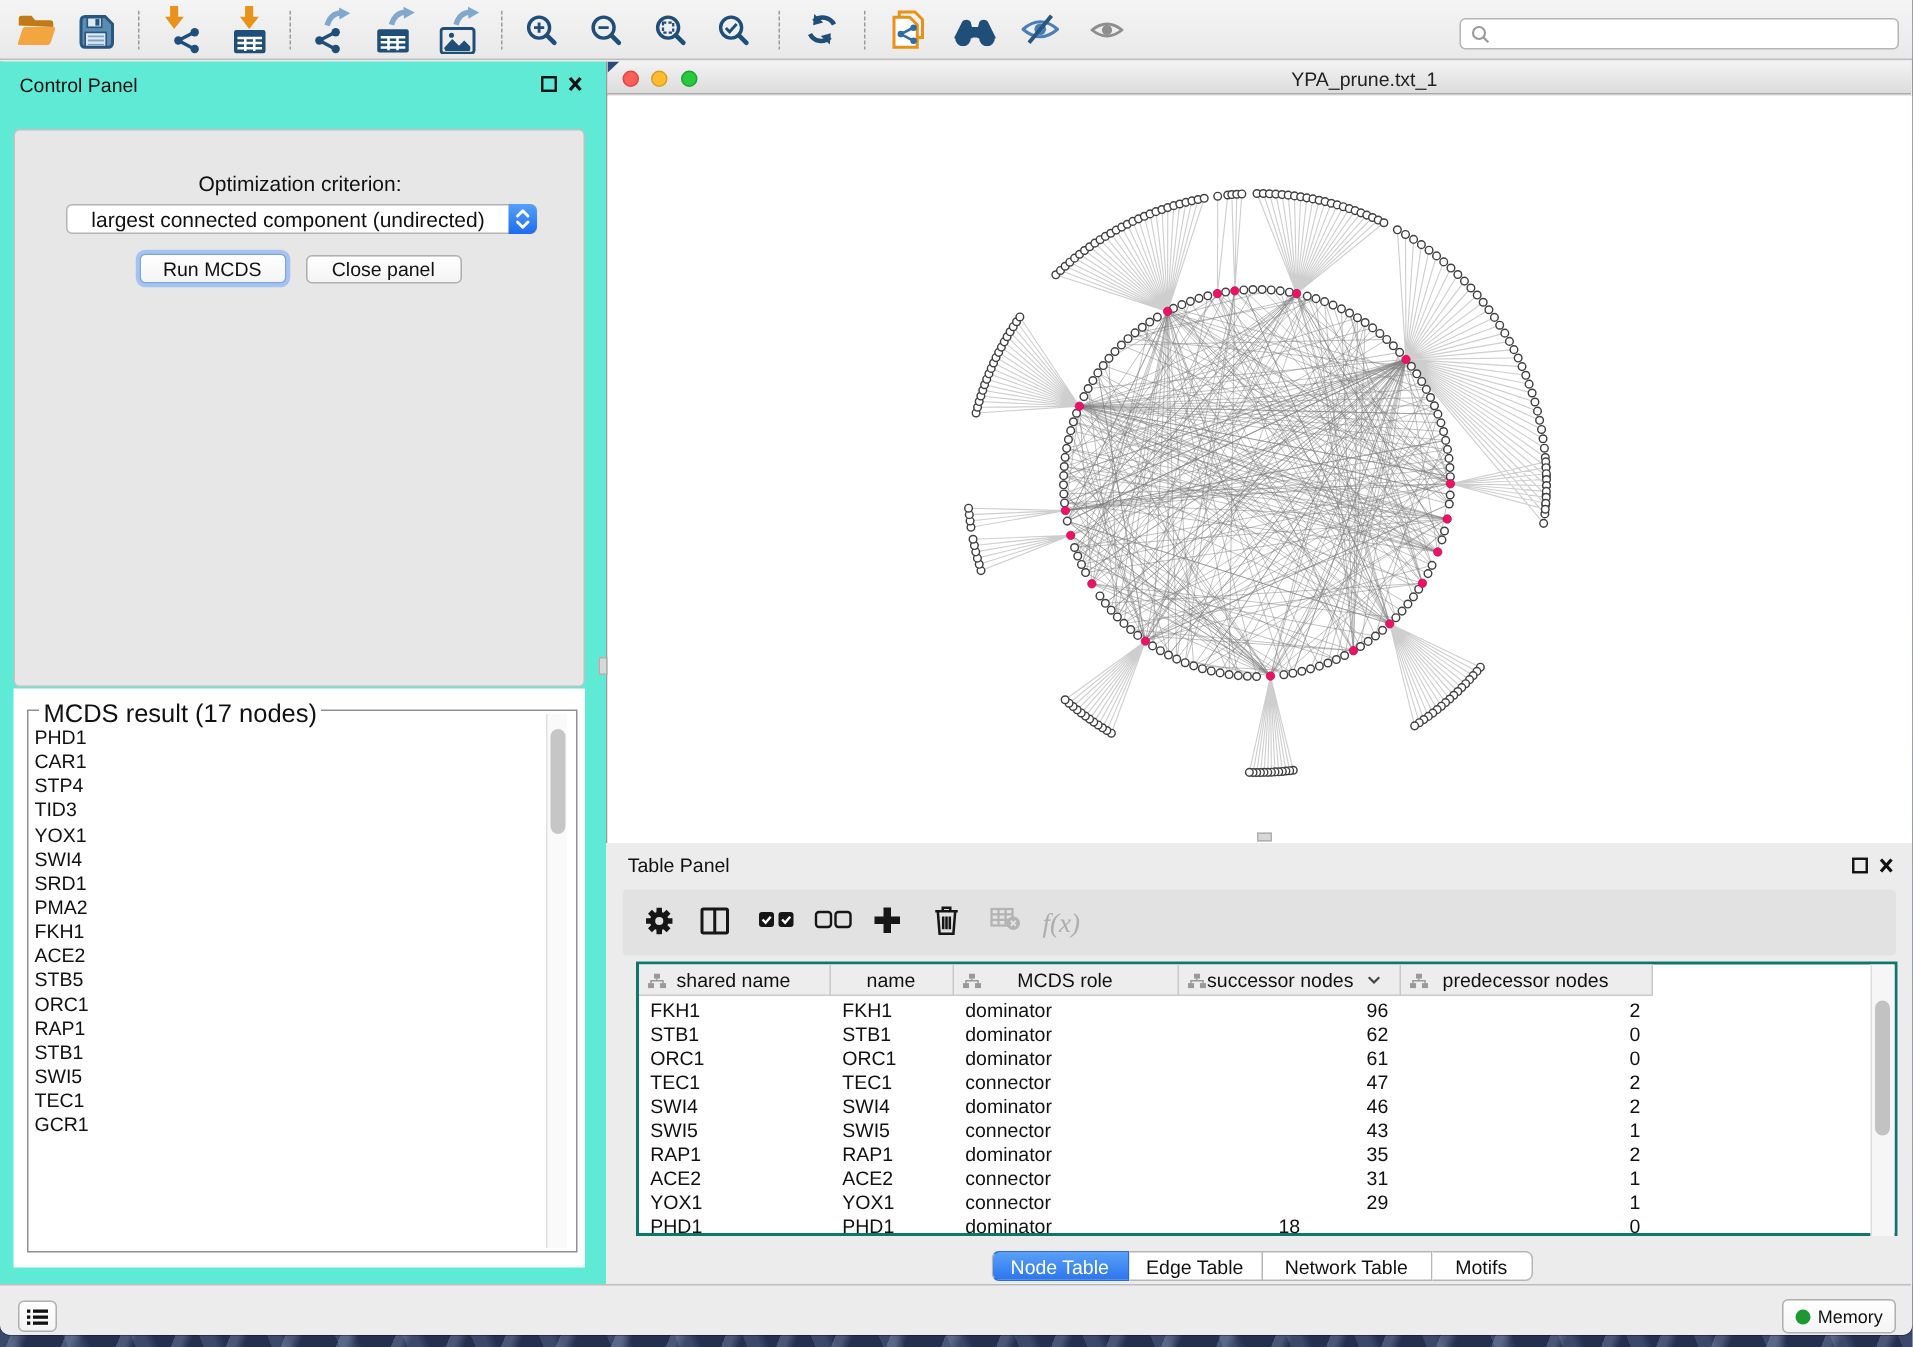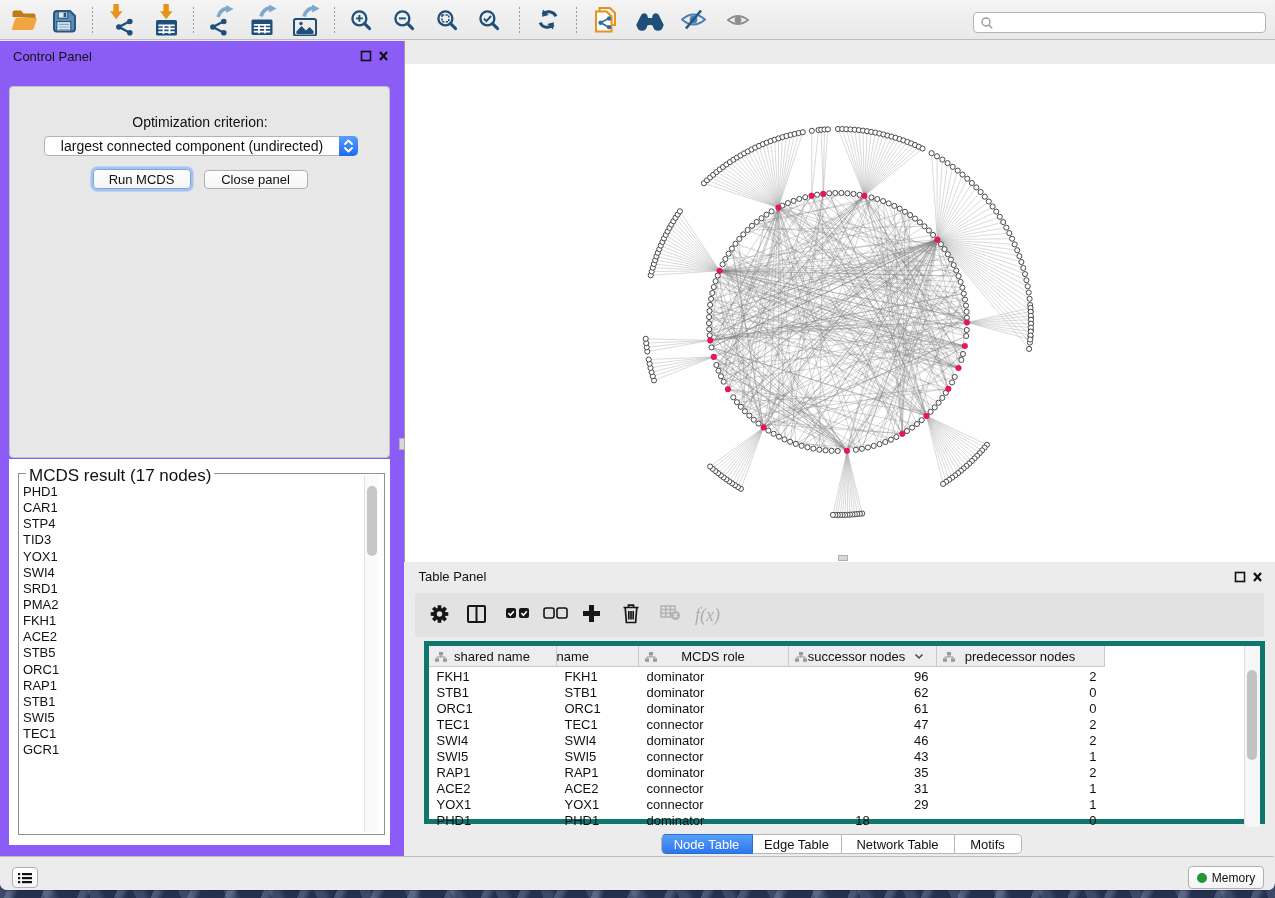--- a/index.html
+++ b/index.html
@@ -157,21 +157,21 @@
         <path d="M1 7 Q11 -1 21 7 Q11 15 1 7z" fill="none" stroke="#8e8e8e" stroke-width="1.9"></path>
         <circle cx="11" cy="7" r="3.4" fill="#8e8e8e"></circle>
       </svg>
       <div class="searchbox">
         <svg class="abs" style="left:6px;top:3px" width="14" height="14" viewBox="0 0 14 14">
           <circle cx="6" cy="6" r="4" fill="none" stroke="#9a9a9a" stroke-width="1.4"></circle>
           <path d="M9 9l3.2 3.2" stroke="#9a9a9a" stroke-width="1.4"></path>
         </svg>
       </div>
     </div>
-    <div class="abs" style="left:0;top:41px;width:403.5px;height:815px;background:#8b5cf6">
+    <div class="abs" style="left:0;top:41px;width:403.5px;height:815px;background:#5eead4">
       <div class="abs cp-title" style="left:13px;top:8px">Control Panel</div>
       <svg class="abs" style="left:360px;top:9px" width="30" height="12" viewBox="0 0 30 12">
         <rect x="1.5" y="1.5" width="9" height="9" fill="none" stroke="#111" stroke-width="1.6"></rect>
         <path d="M20 2 L27 10 M27 2 L20 10" stroke="#111" stroke-width="2.2"></path>
       </svg>
       <div class="abs" style="left:8.5px;top:45px;width:381px;height:372px;background:#e7e7e7;border:1px solid #c2c2c2;border-radius:4px"></div>
       <div class="abs" style="left:44px;top:95px;width:314px;height:20px;background:#fff;border:1px solid #b3b3b3;border-radius:4px;font-size:14px;color:#111;display:flex;align-items:center;justify-content:center;padding-right:18px">largest connected component (undirected)</div>
       <div class="abs" style="left:0;top:73px;width:400px;text-align:center;font-size:14px;color:#111">Optimization criterion:</div>
       <div class="abs" style="left:338.5px;top:95px;width:19px;height:20px;background:linear-gradient(#55a0f9,#1d6cf0);border-radius:0 5px 5px 0"><svg width="19" height="20" viewBox="0 0 19 20">
           <path d="M6 8 L9.5 4.5 13 8" stroke="#fff" stroke-width="1.9" fill="none" stroke-linecap="round" stroke-linejoin="round"></path>
@@ -199,20 +199,29 @@
         <div style="height:16.15px;line-height:16.15px">STB1</div>
         <div style="height:16.15px;line-height:16.15px">SWI5</div>
         <div style="height:16.15px;line-height:16.15px">TEC1</div>
         <div style="height:16.15px;line-height:16.15px">GCR1</div>
       </div>
       <div class="abs" style="left:364px;top:435px;width:13.5px;height:356px;background:#fafafa;border-left:1px solid #e0e0e0">
         <div class="abs" style="left:1.5px;top:10px;width:10px;height:70px;background:#c6c6c6;border-radius:5px"></div>
       </div>
     </div>
     <div class="abs" style="left:403.5px;top:41px;width:870px;height:521px;border-left:1px solid #9a9a9a">
+      <div class="abs" style="left:0;top:0;right:0;height:22px;background:linear-gradient(#f3f3f3,#dcdcdc);border-bottom:1px solid #ababab">
+        <svg class="abs" style="left:0;top:0" width="9" height="8" viewBox="0 0 9 8">
+          <path d="M0 0 h8 L0 7.5z" fill="#2c4a7c"></path>
+        </svg>
+        <div class="abs" style="left:10px;top:5.6px;width:11.4px;height:11.4px;border-radius:50%;background:#fe5f57;border:.5px solid #e0443e"></div>
+        <div class="abs" style="left:29px;top:5.6px;width:11.4px;height:11.4px;border-radius:50%;background:#febc2e;border:.5px solid #d89e24"></div>
+        <div class="abs" style="left:49px;top:5.6px;width:11.4px;height:11.4px;border-radius:50%;background:#28c83f;border:.5px solid #1fa52f"></div>
+        <div class="abs" style="left:385px;top:4px;width:240px;text-align:center;font-size:13px;color:#222">YPA_prune.txt_1</div>
+      </div>
       <div class="abs" style="left:0;top:23px;width:870px;height:497.5px;background:#fff"><svg width="869" height="497" viewBox="0 0 869 497">
           <path d="M373.4 143.6L298.9 119.2M373.4 143.6L302.0 116.3M373.4 143.6L305.1 113.5M373.4 143.6L308.2 110.8M373.4 143.6L311.4 108.1M373.4 143.6L314.7 105.5M373.4 143.6L318.0 103.0M373.4 143.6L321.4 100.5M373.4 143.6L324.9 98.1M373.4 143.6L328.4 95.8M373.4 143.6L331.9 93.6M373.4 143.6L335.5 91.5M373.4 143.6L339.1 89.4M373.4 143.6L342.8 87.4M373.4 143.6L346.5 85.5M373.4 143.6L350.2 83.6M373.4 143.6L354.0 81.9M373.4 143.6L357.9 80.2M373.4 143.6L361.7 78.6M373.4 143.6L365.6 77.1M373.4 143.6L369.6 75.7M373.4 143.6L373.5 74.4M373.4 143.6L377.5 73.1M373.4 143.6L381.5 72.0M373.4 143.6L385.6 70.9M373.4 143.6L389.6 69.9M373.4 143.6L393.7 69.0M373.4 143.6L397.8 68.2M406.6 131.7L406.8 66.8M406.6 131.7L413.5 66.0M418.2 129.9L416.2 65.7M418.2 129.9L419.5 65.5M418.2 129.9L422.9 65.3M459.4 131.7L433.0 65.0M459.4 131.7L437.2 65.0M459.4 131.7L441.3 65.2M459.4 131.7L445.5 65.4M459.4 131.7L449.7 65.7M459.4 131.7L453.8 66.1M459.4 131.7L458.0 66.6M459.4 131.7L462.1 67.2M459.4 131.7L466.2 67.9M459.4 131.7L470.3 68.6M459.4 131.7L474.4 69.5M459.4 131.7L478.4 70.4M459.4 131.7L482.5 71.5M459.4 131.7L486.5 72.6M459.4 131.7L490.5 73.8M459.4 131.7L494.5 75.1M459.4 131.7L498.4 76.4M459.4 131.7L502.3 77.9M459.4 131.7L506.2 79.4M459.4 131.7L510.0 81.0M459.4 131.7L513.8 82.7M459.4 131.7L517.6 84.5M532.3 175.6L526.6 89.2M532.3 175.6L532.0 92.3M532.3 175.6L537.4 95.6M532.3 175.6L542.6 99.1M532.3 175.6L547.7 102.8M532.3 175.6L552.7 106.6M532.3 175.6L557.5 110.6M532.3 175.6L562.3 114.7M532.3 175.6L566.9 119.0M532.3 175.6L571.3 123.4M532.3 175.6L575.6 128.0M532.3 175.6L579.8 132.7M532.3 175.6L583.8 137.5M532.3 175.6L587.6 142.5M532.3 175.6L591.3 147.6M532.3 175.6L594.8 152.8M532.3 175.6L598.2 158.1M532.3 175.6L601.3 163.6M532.3 175.6L604.3 169.1M532.3 175.6L607.1 174.7M532.3 175.6L609.7 180.4M532.3 175.6L612.2 186.2M532.3 175.6L614.4 192.1M532.3 175.6L616.4 198.0M532.3 175.6L618.3 204.0M532.3 175.6L620.0 210.1M532.3 175.6L621.4 216.2M532.3 175.6L622.7 222.3M532.3 175.6L623.7 228.5M532.3 175.6L624.6 234.8M532.3 175.6L625.2 241.0M532.3 175.6L625.7 247.3M532.3 175.6L625.9 253.5M532.3 175.6L626.0 259.8M532.3 175.6L625.8 266.1M532.3 175.6L625.5 272.4M532.3 175.6L624.9 278.6M532.3 175.6L624.1 284.9M562.0 258.5L625.5 243.9M562.0 258.5L625.7 247.8M562.0 258.5L625.9 251.8M562.0 258.5L626.0 255.7M562.0 258.5L626.0 259.7M562.0 258.5L625.9 263.6M562.0 258.5L625.8 267.6M562.0 258.5L625.5 271.5M562.0 258.5L625.2 275.5M521.5 351.9L581.9 380.8M521.5 351.9L579.6 383.6M521.5 351.9L577.1 386.4M521.5 351.9L574.7 389.1M521.5 351.9L572.1 391.8M521.5 351.9L569.5 394.4M521.5 351.9L566.9 397.0M521.5 351.9L564.2 399.5M521.5 351.9L561.5 402.0M521.5 351.9L558.7 404.4M521.5 351.9L555.9 406.8M521.5 351.9L553.1 409.1M521.5 351.9L550.2 411.4M521.5 351.9L547.2 413.6M521.5 351.9L544.2 415.7M521.5 351.9L541.2 417.8M521.5 351.9L538.1 419.9M442.0 386.7L457.2 449.5M442.0 386.7L454.8 449.8M442.0 386.7L452.3 450.0M442.0 386.7L449.9 450.3M442.0 386.7L447.5 450.5M442.0 386.7L445.0 450.6M442.0 386.7L442.6 450.8M442.0 386.7L440.2 450.9M442.0 386.7L437.7 450.9M442.0 386.7L435.3 451.0M442.0 386.7L432.8 451.0M442.0 386.7L430.4 451.0M442.0 386.7L427.9 450.9M358.6 363.4L335.9 424.8M358.6 363.4L332.9 423.0M358.6 363.4L330.0 421.2M358.6 363.4L327.1 419.3M358.6 363.4L324.2 417.4M358.6 363.4L321.4 415.4M358.6 363.4L318.6 413.4M358.6 363.4L315.8 411.3M358.6 363.4L313.1 409.2M358.6 363.4L310.4 407.0M358.6 363.4L307.7 404.8M358.6 363.4L305.1 402.5M308.8 292.9L249.0 316.4M308.8 292.9L247.8 312.2M308.8 292.9L246.6 308.1M308.8 292.9L245.5 303.9M308.8 292.9L244.6 299.7M308.8 292.9L243.7 295.5M305.3 276.4L242.3 287.5M305.3 276.4L241.7 283.3M305.3 276.4L241.2 279.1M305.3 276.4L240.7 274.8M314.6 206.8L245.7 211.3M314.6 206.8L246.7 207.5M314.6 206.8L247.8 203.7M314.6 206.8L248.9 200.0M314.6 206.8L250.2 196.2M314.6 206.8L251.4 192.5M314.6 206.8L252.8 188.8M314.6 206.8L254.3 185.2M314.6 206.8L255.8 181.6M314.6 206.8L257.4 178.0M314.6 206.8L259.0 174.4M314.6 206.8L260.8 170.9M314.6 206.8L262.6 167.4M314.6 206.8L264.5 163.9M314.6 206.8L266.4 160.5M314.6 206.8L268.4 157.2M314.6 206.8L270.5 153.8M314.6 206.8L272.7 150.5M314.6 206.8L274.9 147.3" stroke="#b0b0b0" stroke-width="0.75" fill="none" opacity="0.62"></path>
           <path d="M373.4 143.6L450.9 385.8M373.4 143.6L363.4 366.6M373.4 143.6L432.7 387.0M373.4 143.6L344.3 351.6M373.4 143.6L339.9 347.3M373.4 143.6L379.5 375.4M373.4 143.6L374.0 372.7M373.4 143.6L456.9 384.8M373.4 143.6L420.5 386.4M373.4 143.6L561.9 253.8M373.4 143.6L561.2 272.0M373.4 143.6L540.8 328.8M373.4 143.6L502.0 367.0M373.4 143.6L553.6 212.1M373.4 143.6L545.9 195.6M373.4 143.6L561.6 247.7M373.4 143.6L556.3 295.9M373.4 143.6L549.7 312.9M373.4 143.6L353.5 359.6M373.4 143.6L318.7 317.7M373.4 143.6L335.8 342.8M373.4 143.6L390.8 379.9M373.4 143.6L304.5 247.0M373.4 143.6L316.0 312.3M373.4 143.6L313.5 306.7M373.4 143.6L306.5 283.4M373.4 143.6L306.5 283.4M406.6 131.7L561.0 241.6M406.6 131.7L512.0 360.0M406.6 131.7L491.4 373.0M406.6 131.7L525.6 347.8M406.6 131.7L306.5 283.4M406.6 131.7L304.7 271.3M418.2 129.9L363.4 366.6M418.2 129.9L379.5 375.4M418.2 129.9L385.1 377.8M418.2 129.9L414.4 385.7M418.2 129.9L558.0 290.0M418.2 129.9L561.2 272.0M459.4 131.7L556.3 295.9M459.4 131.7L549.7 312.9M459.4 131.7L537.3 333.9M459.4 131.7L561.2 272.0M459.4 131.7L556.3 295.9M459.4 131.7L525.6 347.8M459.4 131.7L328.3 333.3M459.4 131.7L305.1 240.9M459.4 131.7L311.4 301.0M459.4 131.7L304.7 271.3M459.4 131.7L313.5 306.7M459.4 131.7L306.5 283.4M459.4 131.7L304.1 253.1M459.4 131.7L316.0 312.3M459.4 131.7L306.5 283.4M459.4 131.7L304.0 259.2M459.4 131.7L311.4 301.0M459.4 131.7L339.9 347.3M532.3 175.6L396.6 381.8M532.3 175.6L450.9 385.8M532.3 175.6L480.3 378.0M532.3 175.6L390.8 379.9M532.3 175.6L408.4 384.6M532.3 175.6L491.4 373.0M532.3 175.6L414.4 385.7M532.3 175.6L456.9 384.8M532.3 175.6L502.0 367.0M532.3 175.6L456.9 384.8M532.3 175.6L474.6 380.1M532.3 175.6L368.6 369.8M532.3 175.6L485.9 375.7M532.3 175.6L432.7 387.0M532.3 175.6L304.7 271.3M532.3 175.6L311.4 301.0M532.3 175.6L304.1 253.1M532.3 175.6L304.1 253.1M532.3 175.6L304.0 259.2M532.3 175.6L306.1 234.9M532.3 175.6L304.7 271.3M532.3 175.6L304.2 265.3M532.3 175.6L304.5 247.0M532.3 175.6L313.5 306.7M532.3 175.6L316.0 312.3M532.3 175.6L320.4 195.0M532.3 175.6L306.5 283.4M532.3 175.6L306.5 283.4M532.3 175.6L374.0 372.7M532.3 175.6L331.9 338.2M532.3 175.6L379.5 375.4M532.3 175.6L344.3 351.6M532.3 175.6L318.7 317.7M532.3 175.6L318.7 317.7M532.3 175.6L335.8 342.8M532.3 175.6L353.5 359.6M532.3 175.6L339.9 347.3M532.3 175.6L374.0 372.7M532.3 175.6L396.6 381.8M532.3 175.6L331.9 338.2M532.3 175.6L335.8 342.8M532.3 175.6L306.5 283.4M562.0 258.5L442.5 129.3M562.0 258.5L523.9 166.5M562.0 258.5L466.5 133.4M562.0 258.5L436.4 129.0M562.0 258.5L424.2 129.3M562.0 258.5L356.5 154.2M562.0 258.5L351.7 157.9M562.0 258.5L342.6 166.0M562.0 258.5L330.5 179.7M562.0 258.5L377.3 141.6M562.0 258.5L311.4 301.0M562.0 258.5L304.2 265.3M562.0 258.5L316.0 312.3M562.0 258.5L304.7 271.3M562.0 258.5L363.4 366.6M521.5 351.9L388.6 136.9M521.5 351.9L448.5 129.9M521.5 351.9L424.2 129.3M521.5 351.9L424.2 129.3M521.5 351.9L356.5 154.2M521.5 351.9L400.2 133.2M521.5 351.9L454.6 130.8M521.5 351.9L412.1 130.7M521.5 351.9L306.1 234.9M521.5 351.9L310.6 217.2M521.5 351.9L323.6 189.7M521.5 351.9L326.9 184.6M521.5 351.9L304.1 253.1M521.5 351.9L306.5 283.4M521.5 351.9L312.7 211.5M521.5 351.9L306.5 283.4M442.0 386.7L304.7 271.3M442.0 386.7L306.5 283.4M442.0 386.7L304.5 247.0M442.0 386.7L304.2 265.3M442.0 386.7L311.4 301.0M442.0 386.7L304.0 259.2M442.0 386.7L317.6 200.4M442.0 386.7L331.9 338.2M442.0 386.7L528.1 170.9M442.0 386.7L551.3 206.5M442.0 386.7L553.6 212.1M442.0 386.7L545.9 195.6M442.0 386.7L560.0 235.6M442.0 386.7L505.1 151.0M442.0 386.7L500.0 147.8M442.0 386.7L558.0 290.0M442.0 386.7L306.5 283.4M442.0 386.7L305.1 240.9M442.0 386.7L304.5 247.0M442.0 386.7L311.4 301.0M442.0 386.7L312.7 211.5M442.0 386.7L304.2 265.3M442.0 386.7L379.5 375.4M442.0 386.7L318.7 317.7M358.6 363.4L312.7 211.5M358.6 363.4L308.8 223.1M358.6 363.4L326.9 184.6M358.6 363.4L310.6 217.2M358.6 363.4L304.0 259.2M358.6 363.4L326.9 184.6M358.6 363.4L549.7 312.9M358.6 363.4L561.9 253.8M358.6 363.4L561.2 272.0M358.6 363.4L561.0 241.6M358.6 363.4L557.4 223.7M358.6 363.4L561.2 272.0M358.6 363.4L454.6 130.8M358.6 363.4L494.7 144.7M358.6 363.4L400.2 133.2M358.6 363.4L505.1 151.0M358.6 363.4L466.5 133.4M358.6 363.4L500.0 147.8M308.8 292.9L379.5 375.4M308.8 292.9L426.6 386.8M308.8 292.9L519.5 162.3M308.8 292.9L466.5 133.4M308.8 292.9L551.3 206.5M308.8 292.9L542.8 190.3M308.8 292.9L456.9 384.8M308.8 292.9L450.9 385.8M305.3 276.4L514.9 158.3M305.3 276.4L561.9 253.8M305.3 276.4L560.0 235.6M305.3 276.4L561.6 247.7M305.3 276.4L548.7 201.0M305.3 276.4L558.8 229.6M305.3 276.4L558.8 229.6M305.3 276.4L561.0 241.6M314.6 206.8L510.1 154.6M314.6 206.8L500.0 147.8M314.6 206.8L548.7 201.0M314.6 206.8L528.1 170.9M314.6 206.8L551.3 206.5M314.6 206.8L535.9 180.2M314.6 206.8L472.3 135.1M314.6 206.8L555.6 217.9M314.6 206.8L560.0 235.6M314.6 206.8L556.3 295.9M314.6 206.8L558.0 290.0M314.6 206.8L561.9 253.8M314.6 206.8L540.8 328.8M314.6 206.8L549.7 312.9M314.6 206.8L561.8 266.0M314.6 206.8L533.6 338.7M314.6 206.8L561.9 253.8M314.6 206.8L561.8 266.0M314.6 206.8L547.0 318.4M314.6 206.8L529.7 343.4M314.6 206.8L507.1 363.6M314.6 206.8L558.8 229.6M314.6 206.8L553.6 212.1M314.6 206.8L553.6 212.1M314.6 206.8L545.9 195.6M314.6 206.8L561.2 272.0M314.6 206.8L539.5 185.2M314.6 206.8L557.4 223.7M559.8 282.0L306.1 234.9M559.8 282.0L310.6 217.2M559.8 282.0L308.8 223.1M559.8 282.0L304.1 253.1M559.8 282.0L318.7 317.7M559.8 282.0L304.5 247.0M559.8 282.0L312.7 211.5M559.8 282.0L304.7 271.3M559.8 282.0L311.4 301.0M559.8 282.0L396.6 381.8M559.8 282.0L390.8 379.9M559.8 282.0L348.8 355.7M553.5 304.0L310.6 217.2M553.5 304.0L304.7 271.3M553.5 304.0L306.1 234.9M553.5 304.0L305.1 240.9M553.5 304.0L304.5 247.0M553.5 304.0L317.6 200.4M553.5 304.0L326.9 184.6M553.5 304.0L323.6 189.7M553.5 304.0L351.7 157.9M553.5 304.0L312.7 211.5M543.3 324.8L494.7 144.7M543.3 324.8L483.7 139.4M543.3 324.8L466.5 133.4M543.3 324.8L304.1 253.1M543.3 324.8L344.3 351.6M543.3 324.8L331.9 338.2M543.3 324.8L400.2 133.2M543.3 324.8L377.3 141.6M543.3 324.8L478.1 137.1M497.3 369.8L316.0 312.3M497.3 369.8L353.5 359.6M497.3 369.8L348.8 355.7M497.3 369.8L500.0 147.8M497.3 369.8L472.3 135.1M497.3 369.8L558.8 229.6M497.3 369.8L478.1 137.1M497.3 369.8L505.1 151.0M497.3 369.8L489.3 141.9M497.3 369.8L382.9 139.1M497.3 369.8L356.5 154.2M497.3 369.8L366.6 147.4M322.9 325.2L485.9 375.7M322.9 325.2L525.6 347.8M322.9 325.2L361.5 150.7M322.9 325.2L478.1 137.1M322.9 325.2L430.3 129.0M322.9 325.2L412.1 130.7M322.9 325.2L450.9 385.8M322.9 325.2L512.0 360.0M322.9 325.2L532.3 175.6M442.0 386.7L314.6 206.8M532.3 175.6L553.5 304.0M553.5 304.0L373.4 143.6M314.6 206.8L322.9 325.2M305.3 276.4L314.6 206.8M521.5 351.9L459.4 131.7M532.3 175.6L562.0 258.5M562.0 258.5L553.5 304.0M406.6 131.7L553.5 304.0M342.6 166.0L519.5 162.3M390.8 379.9L462.9 383.5M344.3 351.6L557.4 223.7M377.3 141.6L539.5 185.2M306.5 283.4L485.9 375.7M361.5 150.7L442.5 129.3M474.6 380.1L356.5 154.2M474.6 380.1L516.7 356.2M549.7 312.9L494.7 144.7M339.9 347.3L561.9 253.8M468.7 381.9L545.9 195.6M388.6 136.9L316.0 312.3M334.3 174.9L339.9 347.3M472.3 135.1L351.7 157.9M510.1 154.6L353.5 359.6M412.1 130.7L334.3 174.9M374.0 372.7L320.4 195.0M420.5 386.4L330.5 179.7M535.9 180.2L347.0 161.8M339.9 347.3L466.5 133.4M339.9 347.3L320.4 195.0M553.6 212.1L448.5 129.9M561.6 247.7L432.7 387.0M466.5 133.4L385.1 377.8M558.0 290.0L450.9 385.8M466.5 133.4L347.0 161.8M512.0 360.0L553.6 212.1M326.9 184.6L414.4 385.7" stroke="#7c7c7c" stroke-width="0.62" fill="none" opacity="0.5"></path>
           <g fill="#fff" stroke="#404040" stroke-width="0.95">
             <circle cx="430.3" cy="129.0" r="2.55"></circle>
             <circle cx="436.4" cy="129.0" r="2.55"></circle>
             <circle cx="442.5" cy="129.3" r="2.55"></circle>
             <circle cx="448.5" cy="129.9" r="2.55"></circle>
             <circle cx="454.6" cy="130.8" r="2.55"></circle>
             <circle cx="466.5" cy="133.4" r="2.55"></circle>
@@ -549,35 +558,35 @@
           <path d="M6.8 8 v8.5 M9 8 v8.5 M11.2 8 v8.5"></path>
         </g>
         <g transform="translate(234,3)" stroke="#b3b3b3" fill="none" stroke-width="1.5">
           <rect x="0" y="0" width="14" height="11"></rect>
           <path d="M0 3.6h14M0 7.2h14M4.7 0v11M9.4 0v11"></path>
           <circle cx="14.5" cy="9.5" r="4.5" fill="#b3b3b3" stroke="none"></circle>
           <path d="M12.8 7.8 l3.4 3.4 M16.2 7.8 l-3.4 3.4" stroke="#e2e2e2" stroke-width="1.3"></path>
         </g>
         <text x="268" y="18" font-family="Liberation Serif,serif" font-style="italic" font-size="18" fill="#adadad">f(x)</text>
       </svg>
-      <div class="abs" style="left:19px;top:79px;width:841px;height:183px;background:#fff;border:5px solid #0f766e">
+      <div class="abs" style="left:19px;top:79px;width:841px;height:183px;background:#fff;border:2px solid #0f766e">
         <div class="abs" style="left:0;top:0;width:676px;height:21px;background:#ededed;border-bottom:1px solid #c9c9c9;font-size:13px;color:#111">
           <div class="abs" style="left:0px;top:0;width:128px;height:21px;border-right:1px solid #c9c9c9">
             <div class="abs" style="left:0;right:0;top:3px;text-align:center">shared name</div>
             <svg class="abs" style="left:6px;top:6px" width="12" height="10" viewBox="0 0 12 10">
               <g fill="#999">
                 <rect x="4" y="0" width="4" height="3.4"></rect>
                 <rect x="0" y="6.4" width="4" height="3.4"></rect>
                 <rect x="8" y="6.4" width="4" height="3.4"></rect>
                 <path d="M5.8 3.4 v2 M2 6.4 v-1.5 h8 v1.5" stroke="#999" fill="none"></path>
               </g>
             </svg>
           </div>
           <div class="abs" style="left:128px;top:0;width:82px;height:21px;border-right:1px solid #c9c9c9">
-            <div class="abs" style="left:0;right:0;top:3px;text-align:left">name</div>
+            <div class="abs" style="left:0;right:0;top:3px;text-align:center">name</div>
           </div>
           <div class="abs" style="left:210px;top:0;width:150px;height:21px;border-right:1px solid #c9c9c9">
             <div class="abs" style="left:0;right:0;top:3px;text-align:center">MCDS role</div>
             <svg class="abs" style="left:6px;top:6px" width="12" height="10" viewBox="0 0 12 10">
               <g fill="#999">
                 <rect x="4" y="0" width="4" height="3.4"></rect>
                 <rect x="0" y="6.4" width="4" height="3.4"></rect>
                 <rect x="8" y="6.4" width="4" height="3.4"></rect>
                 <path d="M5.8 3.4 v2 M2 6.4 v-1.5 h8 v1.5" stroke="#999" fill="none"></path>
               </g>

